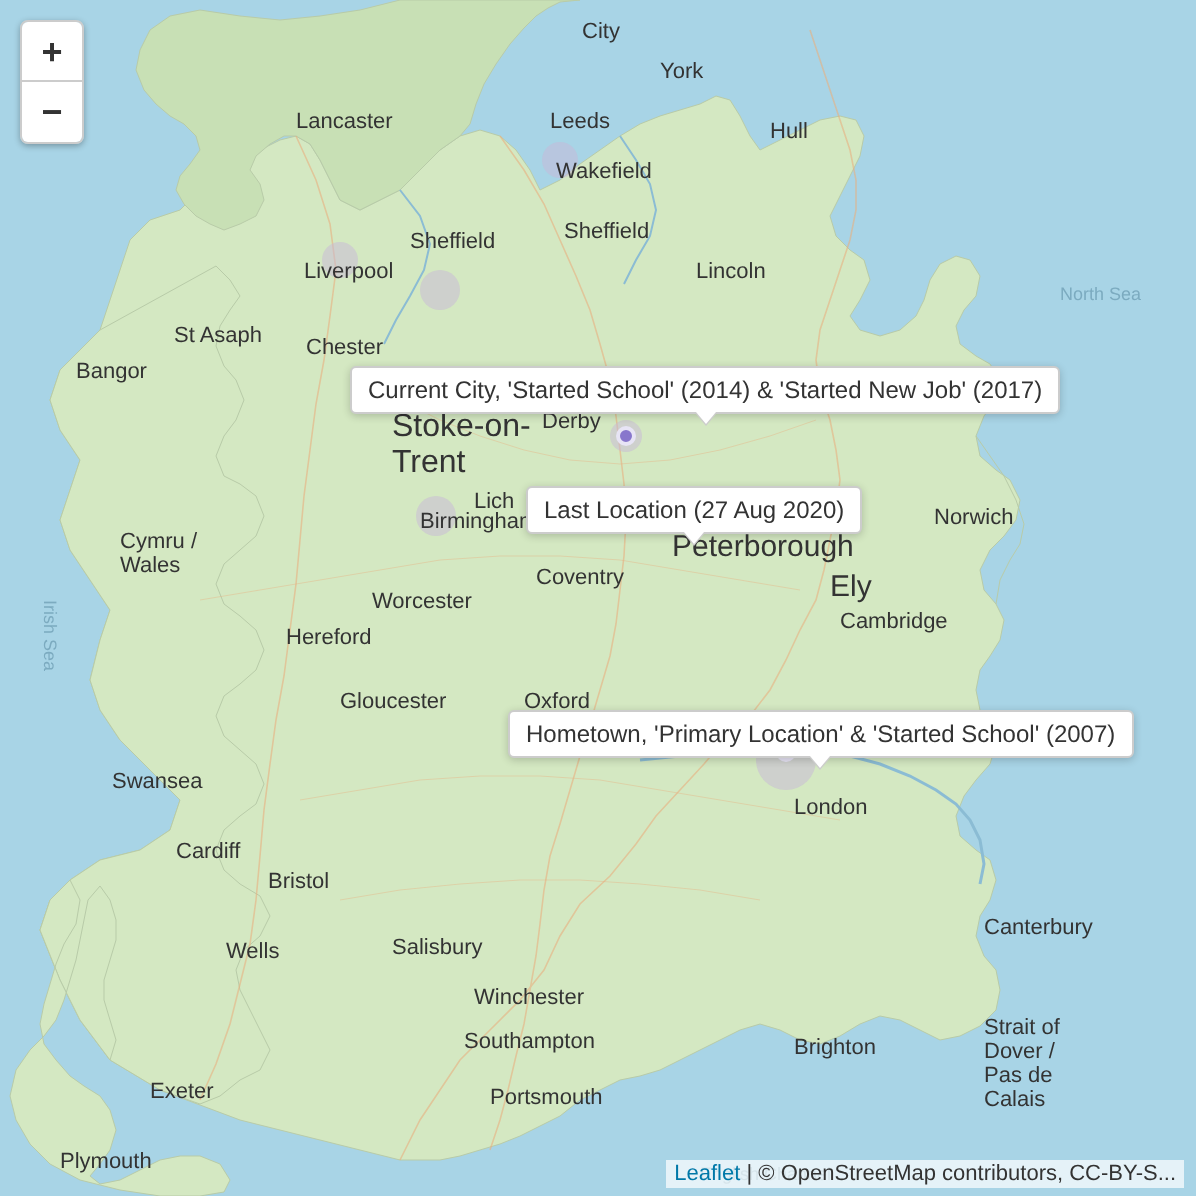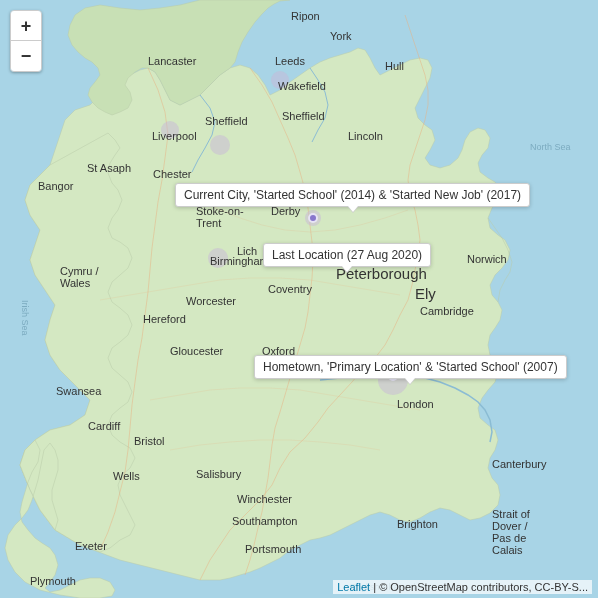--- a/index.html
+++ b/index.html
@@ -250,34 +250,34 @@
     <circle cx="280" cy="80" r="9" fill="#c8b8d8" opacity="0.5"></circle>
 
     <path d="M 488,218 L 495,228 L 502,238 L 508,250 L 512,262 L 510,272 L 505,280 L 500,290 L 498,302" stroke="#b8cba8" stroke-width="0.5" fill="none"></path>
 
     <text x="530" y="150" font-size="9" fill="#6a9ab0" font-family="Arial" opacity="0.7">North Sea</text>
     <text x="25" y="300" font-size="9" fill="#6a9ab0" font-family="Arial" opacity="0.7" writing-mode="tb">Irish Sea</text>
     <text x="350" y="590" font-size="9" fill="#6a9ab0" font-family="Arial" opacity="0.8">English Channel</text>
   </svg>
 
   <div id="map-labels" style="position:absolute;top:0;left:0;width:100%;height:100%;pointer-events:none;z-index:50;">
-  <div class="map-label" style="left: 291px; top: 10px; position: absolute; font-size: 11px; color: rgb(51, 51, 51); white-space: pre;">Ripon</div>
+  <div class="map-label" style="left: 291px; top: 10px; position: absolute; font-size: 11px; color: rgb(51, 51, 51); white-space: pre;">City</div>
       <div class="map-label" style="left: 330px; top: 30px; position: absolute; font-size: 11px; color: rgb(51, 51, 51); white-space: pre;">York</div>
       <div class="map-label" style="left: 385px; top: 60px; position: absolute; font-size: 11px; color: rgb(51, 51, 51); white-space: pre;">Hull</div>
       <div class="map-label" style="left: 148px; top: 55px; position: absolute; font-size: 11px; color: rgb(51, 51, 51); white-space: pre;">Lancaster</div>
       <div class="map-label" style="left: 275px; top: 55px; position: absolute; font-size: 11px; color: rgb(51, 51, 51); white-space: pre;">Leeds</div>
       <div class="map-label" style="left: 278px; top: 80px; position: absolute; font-size: 11px; color: rgb(51, 51, 51); white-space: pre;">Wakefield</div>
       <div class="map-label" style="left: 282px; top: 110px; position: absolute; font-size: 11px; color: rgb(51, 51, 51); white-space: pre;">Sheffield</div>
       <div class="map-label" style="left: 152px; top: 130px; position: absolute; font-size: 11px; color: rgb(51, 51, 51); white-space: pre;">Liverpool</div>
       <div class="map-label" style="left: 205px; top: 115px; position: absolute; font-size: 11px; color: rgb(51, 51, 51); white-space: pre;">Sheffield</div>
       <div class="map-label" style="left: 348px; top: 130px; position: absolute; font-size: 11px; color: rgb(51, 51, 51); white-space: pre;">Lincoln</div>
       <div class="map-label" style="left: 38px; top: 180px; position: absolute; font-size: 11px; color: rgb(51, 51, 51); white-space: pre;">Bangor</div>
       <div class="map-label" style="left: 87px; top: 162px; position: absolute; font-size: 11px; color: rgb(51, 51, 51); white-space: pre;">St Asaph</div>
       <div class="map-label" style="left: 153px; top: 168px; position: absolute; font-size: 11px; color: rgb(51, 51, 51); white-space: pre;">Chester</div>
-      <div class="map-label" style="left: 196px; top: 205px; position: absolute; font-size: 11px; color: rgb(51, 51, 51); white-space: pre;">Stoke-on-
+      <div class="map-label" style="left: 196px; top: 205px; position: absolute; font-size: 16px; color: rgb(51, 51, 51); white-space: pre;">Stoke-on-
 Trent</div>
       <div class="map-label" style="left: 292px; top: 183px; position: absolute; font-size: 11px; color: rgb(51, 51, 51); white-space: pre;">Nottingham</div>
       <div class="map-label" style="left: 271px; top: 205px; position: absolute; font-size: 11px; color: rgb(51, 51, 51); white-space: pre;">Derby</div>
       <div class="map-label" style="left: 467px; top: 253px; position: absolute; font-size: 11px; color: rgb(51, 51, 51); white-space: pre;">Norwich</div>
       <div class="map-label" style="left: 210px; top: 255px; position: absolute; font-size: 11px; color: rgb(51, 51, 51); white-space: pre;">Birmingham</div>
       <div class="map-label" style="left: 237px; top: 245px; position: absolute; font-size: 11px; color: rgb(51, 51, 51); white-space: pre;">Lich</div>
       <div class="map-label" style="left: 268px; top: 283px; position: absolute; font-size: 11px; color: rgb(51, 51, 51); white-space: pre;">Coventry</div>
       <div class="map-label" style="left: 336px; top: 265px; position: absolute; font-size: 15px; color: rgb(51, 51, 51); white-space: pre; text-align: right;">Peterborough</div>
       <div class="map-label" style="left: 415px; top: 285px; position: absolute; font-size: 15px; color: rgb(51, 51, 51); white-space: pre;">Ely</div>
       <div class="map-label" style="left: 420px; top: 305px; position: absolute; font-size: 11px; color: rgb(51, 51, 51); white-space: pre;">Cambridge</div>

